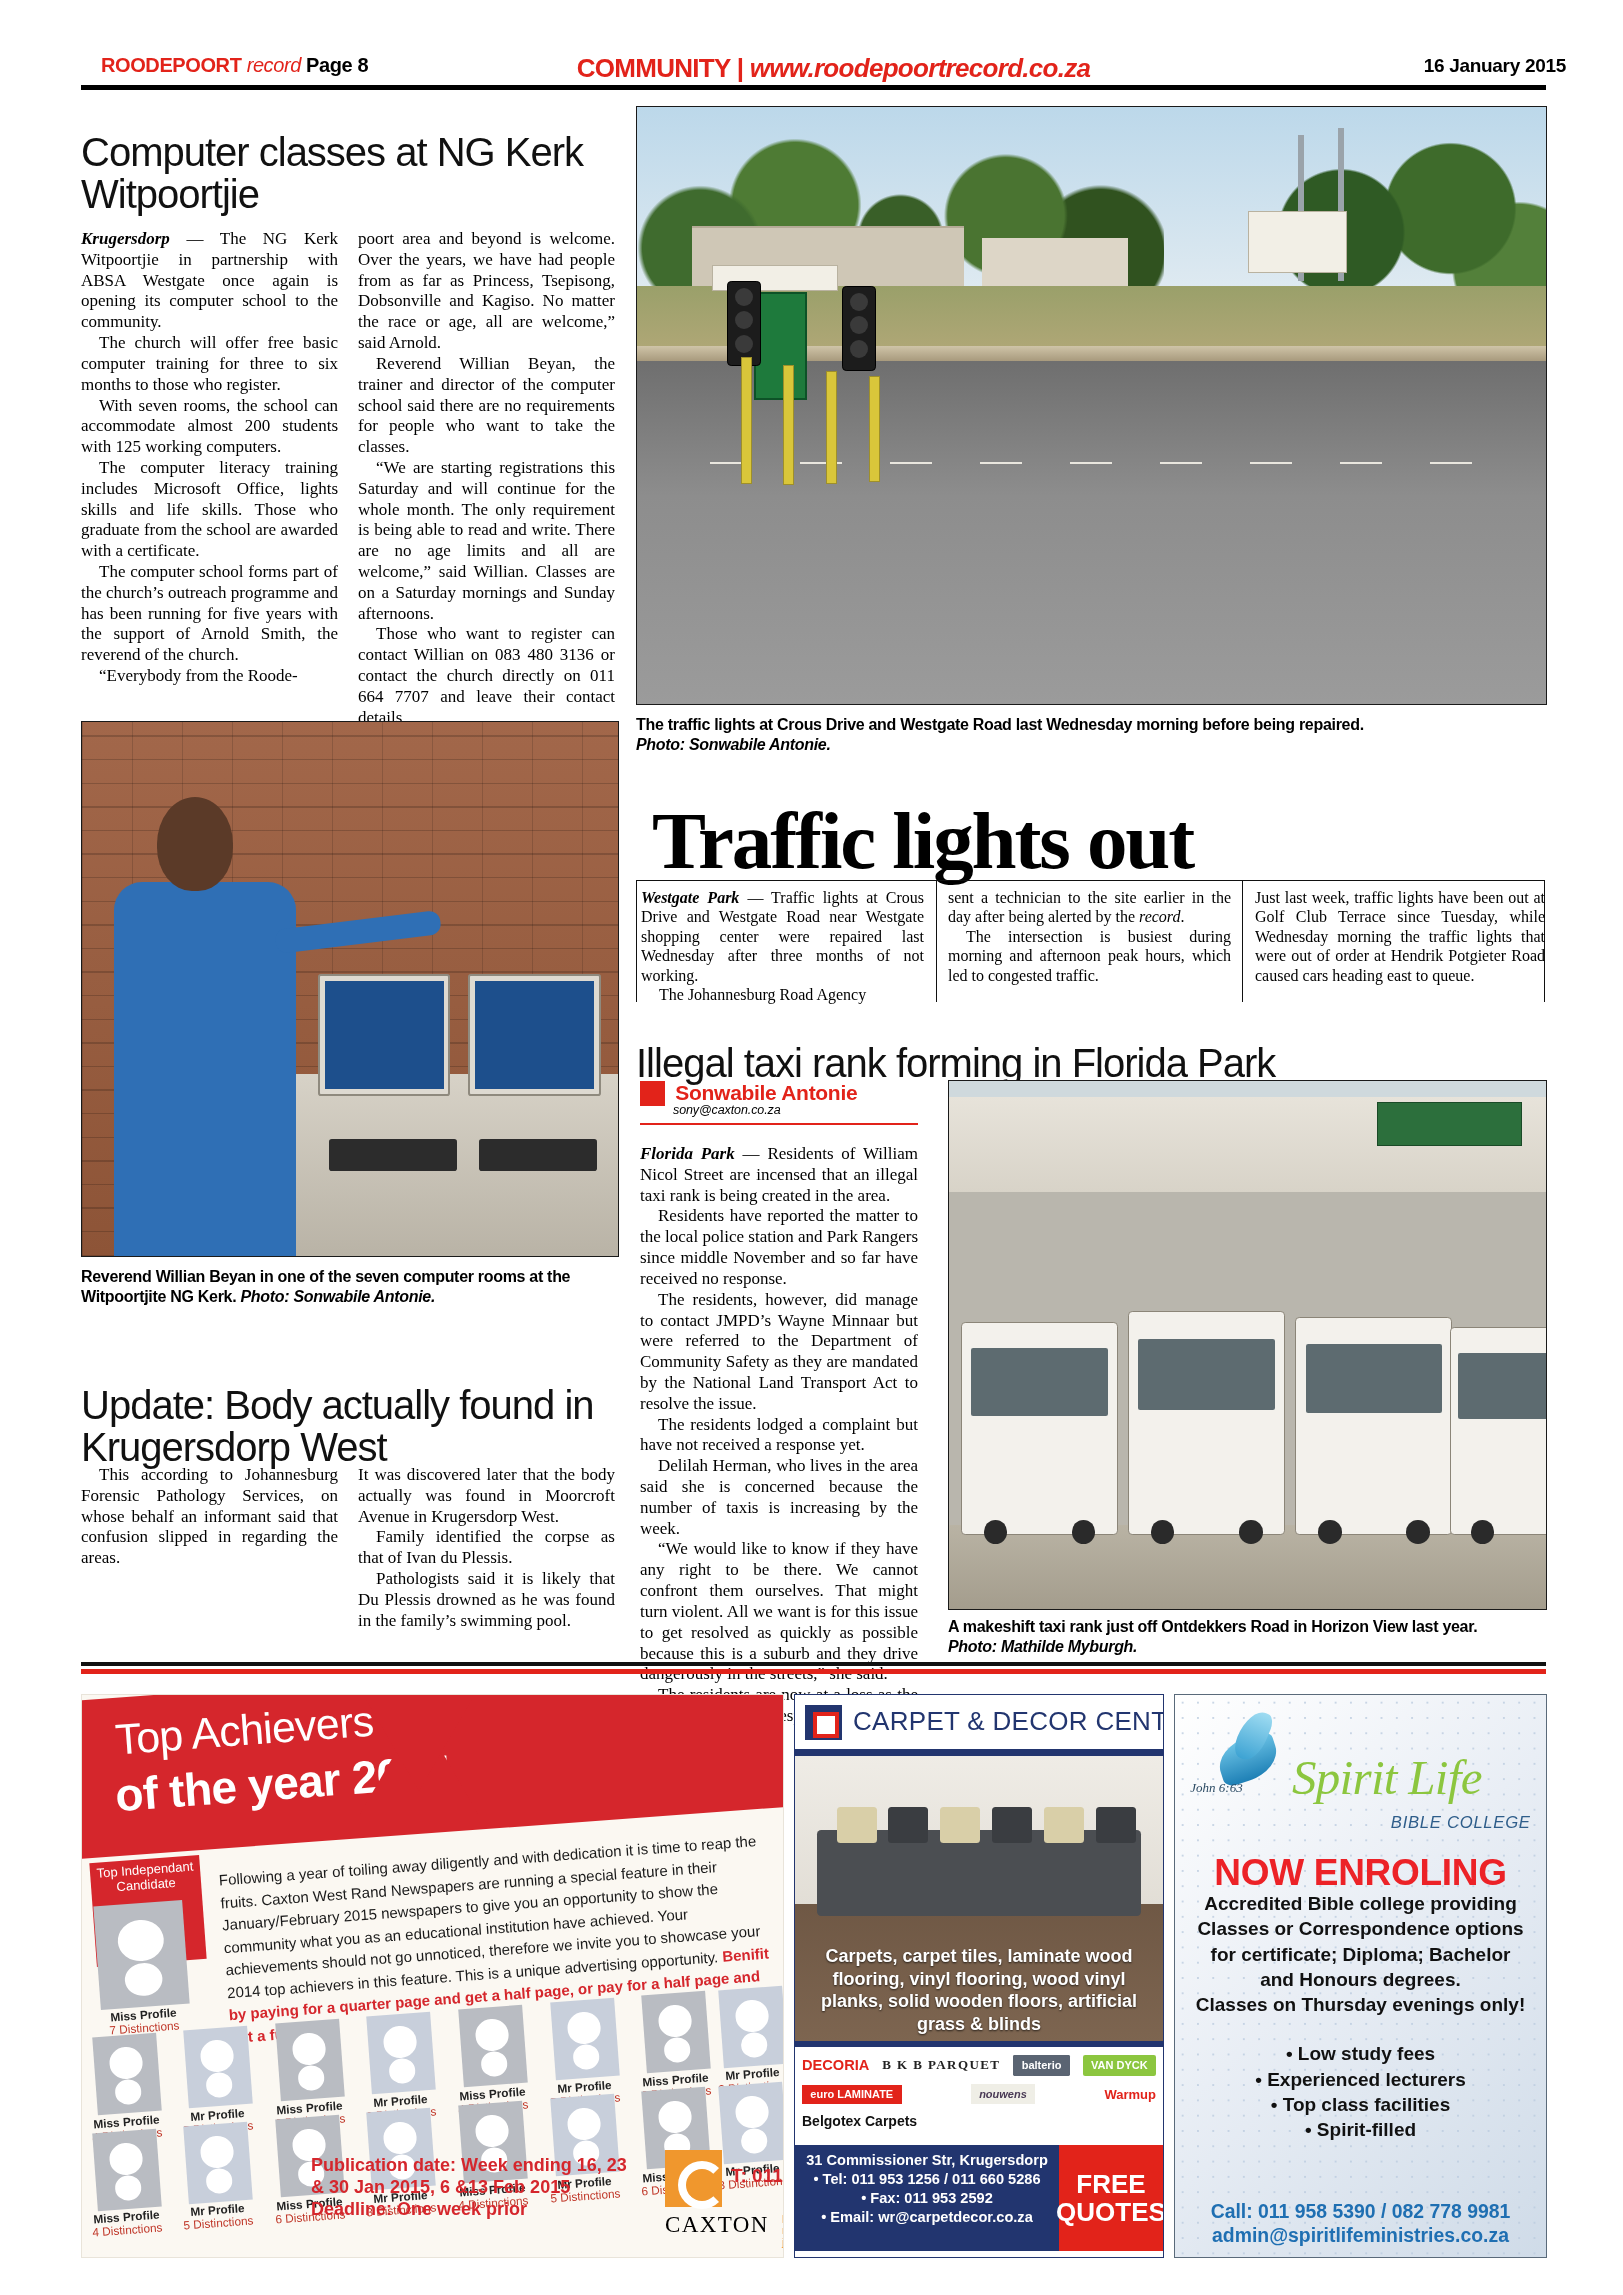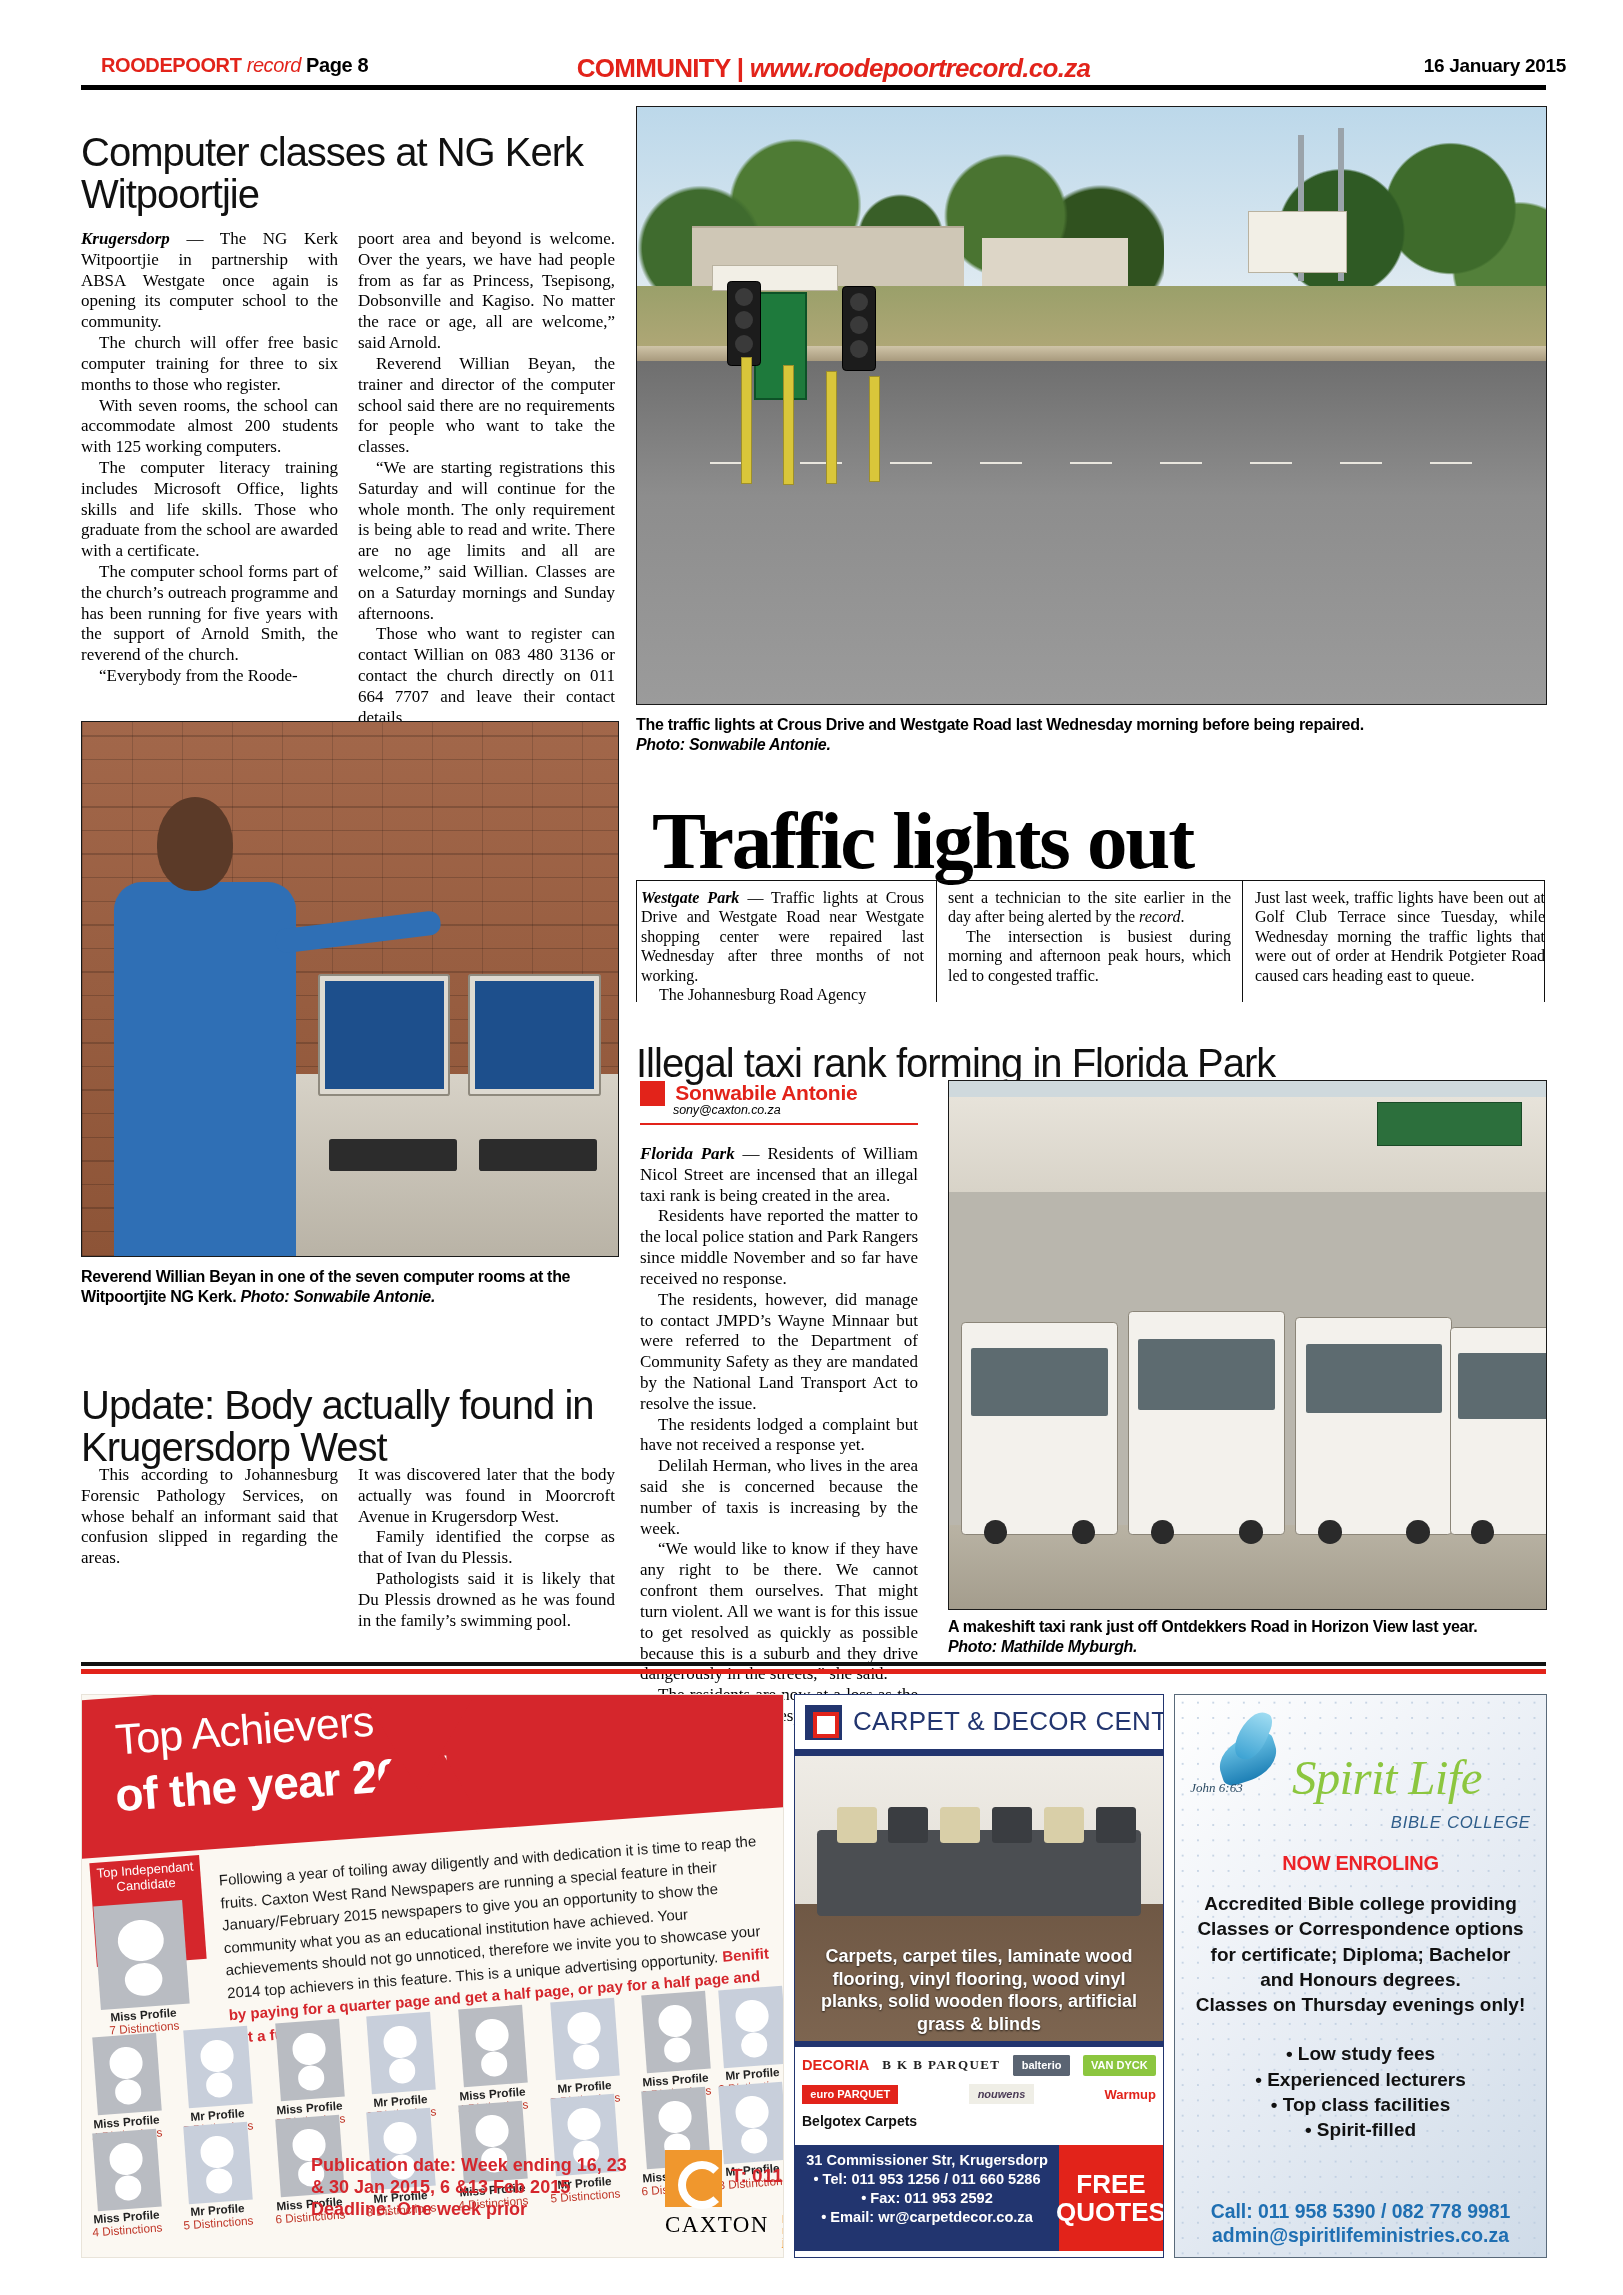--- a/index.html
+++ b/index.html
@@ -174,21 +174,21 @@
 
   
   #ad-spirit{position:absolute;left:1174px;top:1694px;width:371px;height:562px;border:1.4px solid #5a6a7a;background:linear-gradient(135deg,#ffffff 0%,#e9eef5 45%,#cfdbe8 100%);overflow:hidden;}
   .sl-dots{position:absolute;inset:0;background-image:radial-gradient(#b9cade 1.1px,transparent 1.2px);background-size:15.3px 15.3px;opacity:.75;}
   .sl-dove{position:absolute;left:30.5px;top:12.5px;width:83px;height:111px;}
   .sl-dove:before{content:"";position:absolute;left:12.5px;top:30.5px;width:60px;height:42px;border-radius:60% 20% 60% 20%;background:linear-gradient(#6fc6e8,#1d7fb5);transform:rotate(-18deg);}
   .sl-dove:after{content:"";position:absolute;left:33px;top:2.8px;width:28px;height:51px;border-radius:70% 30% 60% 40%;background:linear-gradient(#9fdcf2,#3da3d3);transform:rotate(22deg);}
   .sl-john{position:absolute;left:15.3px;top:85px;font-family:"Liberation Serif",serif;font-style:italic;font-size:13px;color:#2b4a63;}
   .sl-name{position:absolute;left:117px;top:54px;font-family:"Liberation Serif",serif;font-style:italic;font-size:49px;color:#8cc63f;letter-spacing:-0.7px;white-space:nowrap;}
   .sl-sub{position:absolute;right:15.3px;top:118px;font-family:"Liberation Sans",sans-serif;font-style:italic;font-size:16.7px;color:#2e5d8a;letter-spacing:0.7px;}
-  .sl-now{position:absolute;left:0;right:0;top:157px;text-align:center;font-family:"Liberation Sans",sans-serif;font-weight:bold;font-size:20px;color:#ec2227;letter-spacing:-0.3px;}
+  .sl-now{position:absolute;left:0;right:0;top:157px;text-align:center;font-family:"Liberation Sans",sans-serif;font-weight:bold;font-size:37px;color:#ec2227;letter-spacing:-0.3px;}
   .sl-body{position:absolute;left:7px;right:7px;top:196px;text-align:center;font-family:"Liberation Sans",sans-serif;font-weight:bold;font-size:19px;line-height:1.33;color:#111;}
   .sl-bullets{margin-top:24px;}
   .sl-call{position:absolute;left:7px;right:7px;bottom:9.7px;text-align:center;font-family:"Liberation Sans",sans-serif;font-weight:bold;font-size:19.4px;line-height:1.25;color:#1f6fb2;}
 </style>
 </head>
 <body>
 
 <div class="page">
 
   <div class="masthead">
@@ -508,21 +508,21 @@
       <div class="cd-txt">Carpets, carpet tiles, laminate wood flooring, vinyl flooring, wood vinyl planks, solid wooden floors, artificial grass &amp; blinds</div>
     </div>
     <div class="cd-brands">
       <div class="brow">
         <span class="bchip b-dec">DECORIA</span>
         <span class="bchip b-bkb">B K B PARQUET</span>
         <span class="bchip b-bal">balterio</span>
         <span class="bchip b-van">VAN DYCK</span>
       </div>
       <div class="brow">
-        <span class="bchip b-euro">euro PARQUET</span>
+        <span class="bchip b-euro">euro LAMINATE</span>
         <span class="bchip b-nou">nouwens</span>
         <span class="bchip b-warm">Warmup</span>
       </div>
       <div class="brow">
         <span class="bchip b-belg">Belgotex Carpets</span>
       </div>
     </div>
     <div class="cd-foot">
       <div class="cd-addr">
         <div>31 Commissioner Str, Krugersdorp</div>

